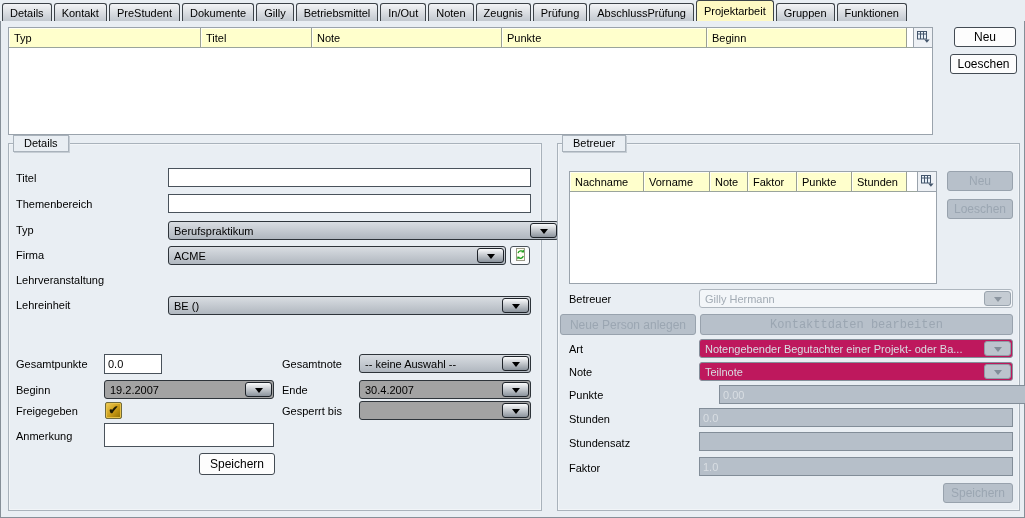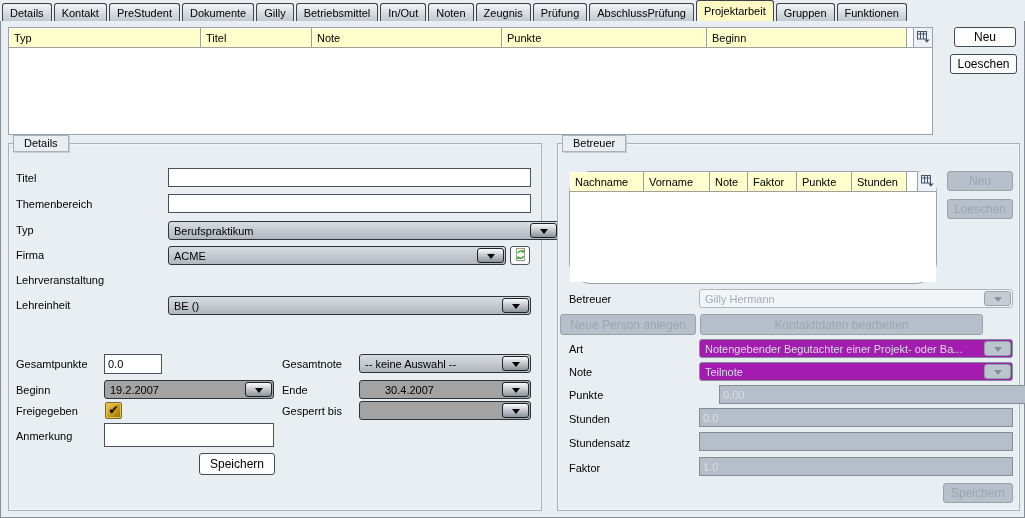--- a/index.html
+++ b/index.html
@@ -39,21 +39,21 @@
   .txt{position:absolute;background:#fff;border:1px solid #49525b;font-family:"Liberation Sans",sans-serif;
        font-size:11px;padding:0 3px;box-sizing:border-box;}
   .txt.disabled{background:#b6bfc9;border-color:#828d98;color:#d9dee3;}
   .combo{position:absolute;height:19px;border:1px solid #2e343a;border-radius:3px;
          background:linear-gradient(#d9dde2,#b0b7bf);display:flex;align-items:center;box-sizing:border-box;cursor:pointer;}
   .combo .val{flex:1;padding:0 5px;white-space:nowrap;overflow:hidden;}
   .arr{width:25px;height:13px;margin:0 1px;border:1px solid #1e2329;border-radius:3px;flex:0 0 auto;
        background:linear-gradient(#fafbfc,#8b939c);display:flex;align-items:center;justify-content:center;}
   .arr i{display:block;width:0;height:0;border:4px solid transparent;border-top:5px solid #000;margin-top:5px;}
   .combo.white{background:#a3a3a3;}
-  .combo.disabled{background:#a21caf;border-color:#848f9a;color:#d9dee3;cursor:default;justify-content:flex-end;}
+  .combo.disabled{background:#be185d;border-color:#848f9a;color:#d9dee3;cursor:default;justify-content:flex-end;}
   .combo.disabled .arr{background:#bcc4cd;border-color:#909ba6;}
   .combo.disabled .arr i{border-top-color:#828d98;}
   .combo.whitedis{background:#f3f6f9;border-color:#aeb6be;color:#a2abb4;cursor:default;}
   .combo.whitedis .arr{background:#c5ccd3;border-color:#9aa4ae;}
   .combo.whitedis .arr i{border-top-color:#8b95a0;}
 
   .checkbox{position:absolute;width:15px;height:15px;border:1px solid #6f6a3e;border-radius:2px;
             background:linear-gradient(135deg,#f2cf5a,#c99a16 55%,#8d6d00);box-shadow:inset 0 0 0 1px #e8c34a;
             display:flex;align-items:center;justify-content:center;cursor:pointer;}
   .checkbox::after{content:"✔";font-size:12px;font-weight:bold;color:#1d1a05;margin-top:-2px;}
@@ -169,21 +169,21 @@
 
       <div class="lbl" style="left:7px;top:240px;">Beginn</div>
       <div class="combo white" style="left:95px;top:236px;width:170px;">
         <span class="val">19.2.2007</span>
         <span class="arr">
             <i></i>
           </span>
       </div>
 
       <div class="lbl" style="left:273px;top:240px;">Ende</div>
-      <div class="combo white" style="left:350px;top:236px;width:172px;padding-left:20px;">
+      <div class="combo white" style="left:350px;top:236px;width:172px;">
         <span class="val">30.4.2007</span>
         <span class="arr">
             <i></i>
           </span>
       </div>
 
       <div class="lbl" style="left:7px;top:261px;">Freigegeben</div>
       <div class="checkbox" style="left:96px;top:258px;"></div>
 
       <div class="lbl" style="left:273px;top:261px;">Gesperrt bis</div>
@@ -196,21 +196,21 @@
 
       <div class="lbl" style="left:7px;top:286px;">Anmerkung</div>
       <input class="txt" style="left: 95px; top: 279px; width: 170px; height: 24px;" value="">
 
       <div class="btn" style="left:190px;top:309px;width:76px;height:22px;">Speichern</div>
     </div>
 
     <div class="group" style="left:556px;top:122px;width:461px;height:366px;">
       <div class="gtitle">Betreuer</div>
 
-      <div class="scrollpane" style="left:11px;top:27px;width:366px;height:111px;border-radius:22px;">
+      <div class="scrollpane" style="left:11px;top:27px;width:366px;height:111px;">
         <div class="thead">
           <div class="th" style="width:74px;">Nachname</div>
           <div class="th" style="width:66px;">Vorname</div>
           <div class="th" style="width:38px;">Note</div>
           <div class="th" style="width:49px;">Faktor</div>
           <div class="th" style="width:55px;">Punkte</div>
           <div class="th" style="width:55px;">Stunden</div>
         </div>
         <div class="colctl">
           <span>
@@ -231,21 +231,21 @@
 
       <div class="lbl" style="left:11px;top:149px;">Betreuer</div>
       <div class="combo whitedis" style="left:141px;top:145px;width:314px;">
         <span class="val">Gilly Hermann</span>
         <span class="arr">
             <i></i>
           </span>
       </div>
 
       <div class="btn disabled" style="left:2px;top:170px;width:136px;height:21px;overflow:hidden;">Neue Person anlegen</div>
-      <div class="btn disabled" style="left:142px;top:170px;width:283px;height:21px;">Kontakttdaten bearbeiten</div>
+      <div class="btn disabled" style="left:142px;top:170px;width:313px;height:21px;font-family:Liberation Mono, monospace;">Kontakttdaten bearbeiten</div>
 
       <div class="lbl" style="left:11px;top:199px;">Art</div>
       <div class="combo disabled" style="left:141px;top:195px;width:314px;">
         <span class="val">Notengebender Begutachter einer Projekt- oder Ba...</span>
         <span class="arr">
             <i></i>
           </span>
       </div>
 
       <div class="lbl" style="left:11px;top:222px;">Note</div>

